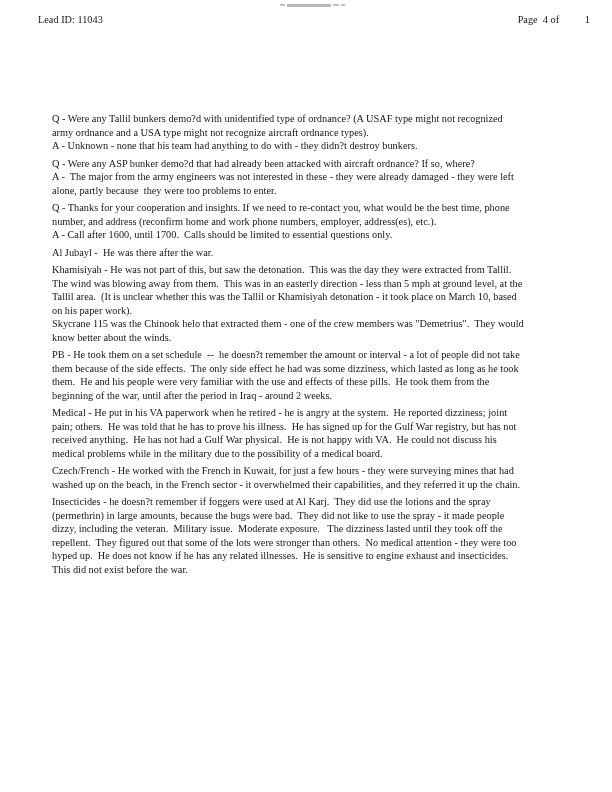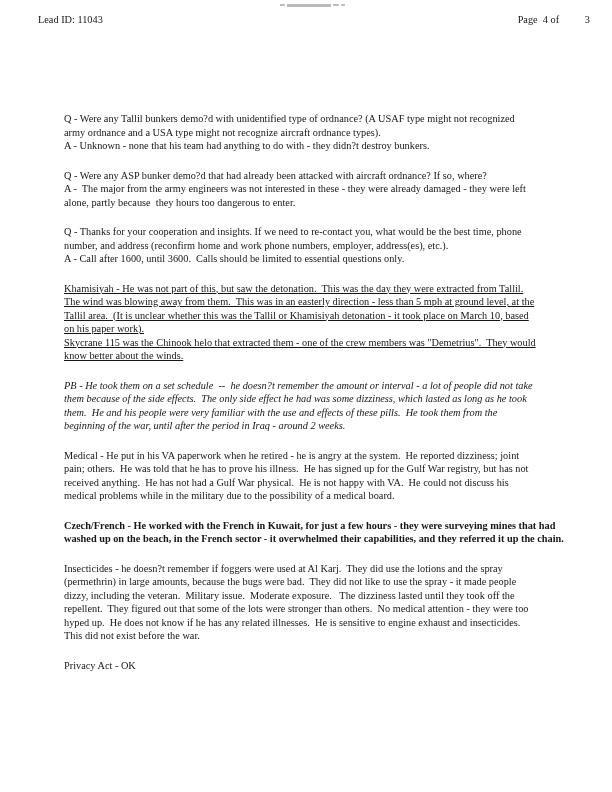--- a/index.html
+++ b/index.html
@@ -45,63 +45,64 @@
   }
 
   .content {
     margin-top: 86px;
     padding-left: 48px;
     width: 545px;
     font-size: 10.3px;
     line-height: 13.5px;
   }
   .content p {
-    margin: 16px;
+    margin: 4px;
     white-space: pre-wrap;
   }
   
   .p2  { margin-top: 20px; }
   .p3  { margin-top: 19px; }
   .p4  { margin-top: 32px; }
   .p5  { margin-top: 9px;  }
   .p6  { margin-top: 10px; }
-  .p7  { margin-top: 9px; text-decoration: underline;  }
-  .p8  { margin-top: 4px; font-style: italic;  }
+  .p7  { margin-top: 9px;  }
+  .p8  { margin-top: 4px;  }
   .p9  { margin-top: 5px;  }
-  .p10 { margin-top: 6px; font-weight: bold;  }
+  .p10 { margin-top: 6px;  }
   .p11 { margin-top: 5px;  }
   .p12 { margin-top: 19px; }
 </style>
 </head>
 <body>
 
 <div class="page">
 
   <div class="scan-artifact">
     <i class="seg1"></i>
       <i class="seg2"></i>
       <i class="seg3"></i>
       <i class="seg4"></i>
   </div>
 
   <div class="header">
     <span>Lead ID: 11043</span>
-    <span>Page  4 of          3</span>
+    <span>Page  4 of          1</span>
   </div>
 
   <div class="content">
     <p class="p1">Q - Were any Tallil bunkers demo?d with unidentified type of ordnance? (A USAF type might not recognized
 army ordnance and a USA type might not recognize aircraft ordnance types).
 A - Unknown - none that his team had anything to do with - they didn?t destroy bunkers.</p>
     <p class="p2">Q - Were any ASP bunker demo?d that had already been attacked with aircraft ordnance? If so, where?
 A -  The major from the army engineers was not interested in these - they were already damaged - they were left
-alone, partly because  they hours too dangerous to enter.</p>
+alone, partly because  they were too problems to enter.</p>
     <p class="p3">Q - Thanks for your cooperation and insights. If we need to re-contact you, what would be the best time, phone
 number, and address (reconfirm home and work phone numbers, employer, address(es), etc.).
-A - Call after 1600, until 3600.  Calls should be limited to essential questions only.</p>
+A - Call after 1600, until 1700.  Calls should be limited to essential questions only.</p>
+    <p class="p4">Al Jubayl -  He was there after the war.</p>
     <p class="p7">Khamisiyah - He was not part of this, but saw the detonation.  This was the day they were extracted from Tallil.
 The wind was blowing away from them.  This was in an easterly direction - less than 5 mph at ground level, at the
 Tallil area.  (It is unclear whether this was the Tallil or Khamisiyah detonation - it took place on March 10, based
 on his paper work).
 Skycrane 115 was the Chinook helo that extracted them - one of the crew members was "Demetrius".  They would
 know better about the winds.</p>
     <p class="p8">PB - He took them on a set schedule  --  he doesn?t remember the amount or interval - a lot of people did not take
 them because of the side effects.  The only side effect he had was some dizziness, which lasted as long as he took
 them.  He and his people were very familiar with the use and effects of these pills.  He took them from the
 beginning of the war, until after the period in Iraq - around 2 weeks.</p>
@@ -110,16 +111,15 @@
 received anything.  He has not had a Gulf War physical.  He is not happy with VA.  He could not discuss his
 medical problems while in the military due to the possibility of a medical board.</p>
     <p class="p10">Czech/French - He worked with the French in Kuwait, for just a few hours - they were surveying mines that had
 washed up on the beach, in the French sector - it overwhelmed their capabilities, and they referred it up the chain.</p>
     <p class="p11">Insecticides - he doesn?t remember if foggers were used at Al Karj.  They did use the lotions and the spray
 (permethrin) in large amounts, because the bugs were bad.  They did not like to use the spray - it made people
 dizzy, including the veteran.  Military issue.  Moderate exposure.   The dizziness lasted until they took off the
 repellent.  They figured out that some of the lots were stronger than others.  No medical attention - they were too
 hyped up.  He does not know if he has any related illnesses.  He is sensitive to engine exhaust and insecticides.
 This did not exist before the war.</p>
-    <p class="p12">Privacy Act - OK</p>
   </div>
 
 </div>
 
 </body></html>

